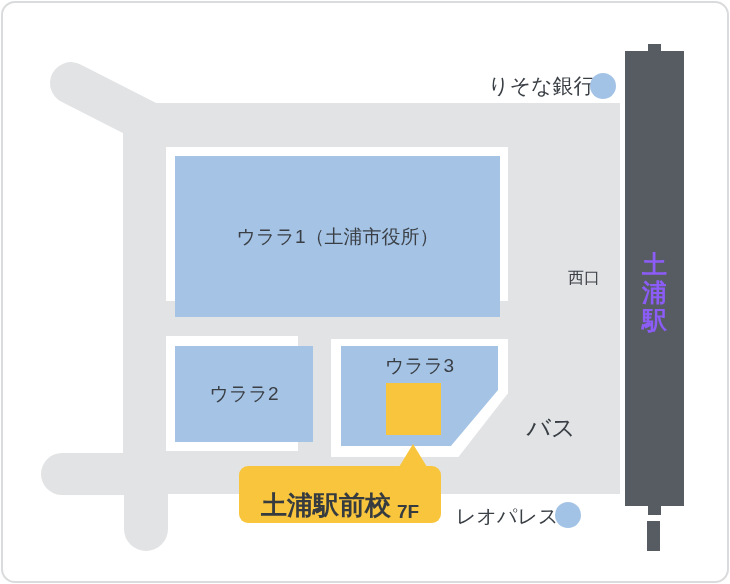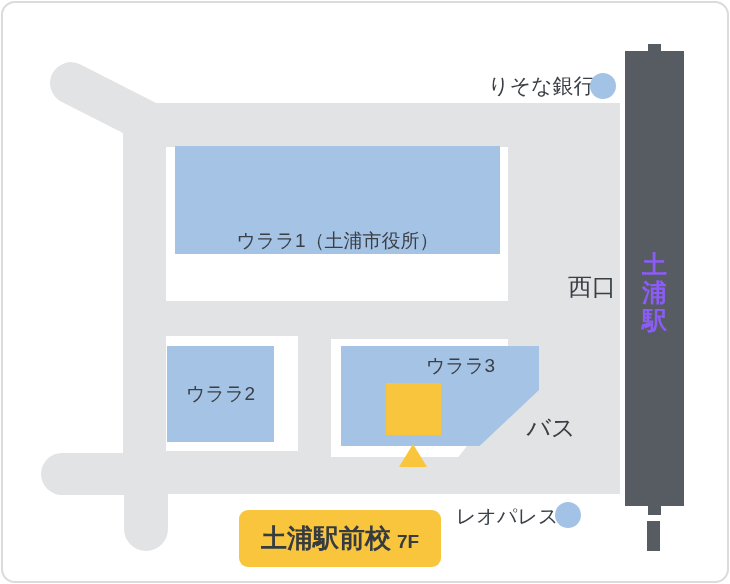--- a/index.html
+++ b/index.html
@@ -29,27 +29,26 @@
   .lot3{
     left:328px;top:336px;width:177px;height:118px;
     clip-path:polygon(0 0,100% 0,100% 46%,72% 100%,0 100%);
   }
   
   .building{
     position:absolute;background:var(--color-building,#a5c3e5);
     display:flex;align-items:center;justify-content:center;
     color:var(--color-text,#3a3f45);font-size:19px;
   }
-  .b1{left:172px;top:143px;width:325px;height:108px;align-items:flex-end;}
-  .b2{left:164px;top:343px;width:107px;height:96px;}
+  .b1{left:172px;top:153px;width:325px;height:161px;}
+  .b2{left:172px;top:343px;width:138px;height:96px;}
   .b3{
     left:338px;top:343px;width:157px;height:100px;
     clip-path:polygon(0 0,100% 0,100% 44%,70% 100%,0 100%);
     align-items:flex-start;
-    padding-left:41px;
   }
   .b3 .b3-label{margin-top:7px;}
   
   .school-square{
     position:absolute;left:383px;top:380px;width:55px;height:52px;
     background:var(--color-accent_yellow,#f8c53c);
   }
   
   .station-bar{position:absolute;left:622px;top:48px;width:59px;height:455px;background:var(--color-station,#575c62);}
   .station-notch{position:absolute;background:var(--color-station,#575c62);}
@@ -57,41 +56,40 @@
   .notch-bottom{left:645px;top:502px;width:13px;height:10px;}
   .notch-track{left:644px;top:518px;width:13px;height:30px;}
   .station-name{
     position:absolute;left:637px;top:247px;width:29px;
     color:#8b5cf6;font-weight:bold;font-size:25px;line-height:28px;
     text-align:center;word-break:break-all;
   }
   
   .maplabel{position:absolute;color:var(--color-text,#3a3f45);}
   .lbl-bank{left:485px;top:70px;font-size:21px;line-height:26px;}
-  .lbl-west{left:565px;top:273px;font-size:24px;line-height:21px;}
+  .lbl-west{left:565px;top:264px;font-size:16px;line-height:21px;}
   .lbl-bus{left:490px;top:414px;width:116px;text-align:center;font-size:24px;line-height:22px;}
   .lbl-leo{left:453px;top:501px;font-size:20px;line-height:24px;}
   .marker-dot{
     position:absolute;width:26px;height:26px;border-radius:50%;
     background:var(--color-marker_blue,#a3c3e6);
   }
   .dot-bank{left:587px;top:70px;}
   .dot-leo{left:552px;top:499px;}
   
   .callout-arrow{
     position:absolute;left:396px;top:441px;width:0;height:0;
     border-left:14px solid transparent;border-right:14px solid transparent;
     border-bottom:23px solid var(--color-accent_yellow,#f8c53c);
   }
   .callout-box{
     position:absolute;left:236px;top:463px;width:202px;height:57px;
     background:var(--color-accent_yellow,#f8c53c);border-radius:9px;
-    display:flex;align-items:center;justify-content:center;
+    display:flex;align-items:flex-end;justify-content:center;
     color:#363b40;
-    margin-top:44px;
   }
   .callout-name{font-size:26px;font-weight:bold;}
   .callout-floor{font-size:19px;font-weight:bold;margin-left:6px;padding-top:6px;}
 </style>
 </head>
 <body>
 
 <div class="card">
 
   <div class="road road-stub-topleft"></div>

